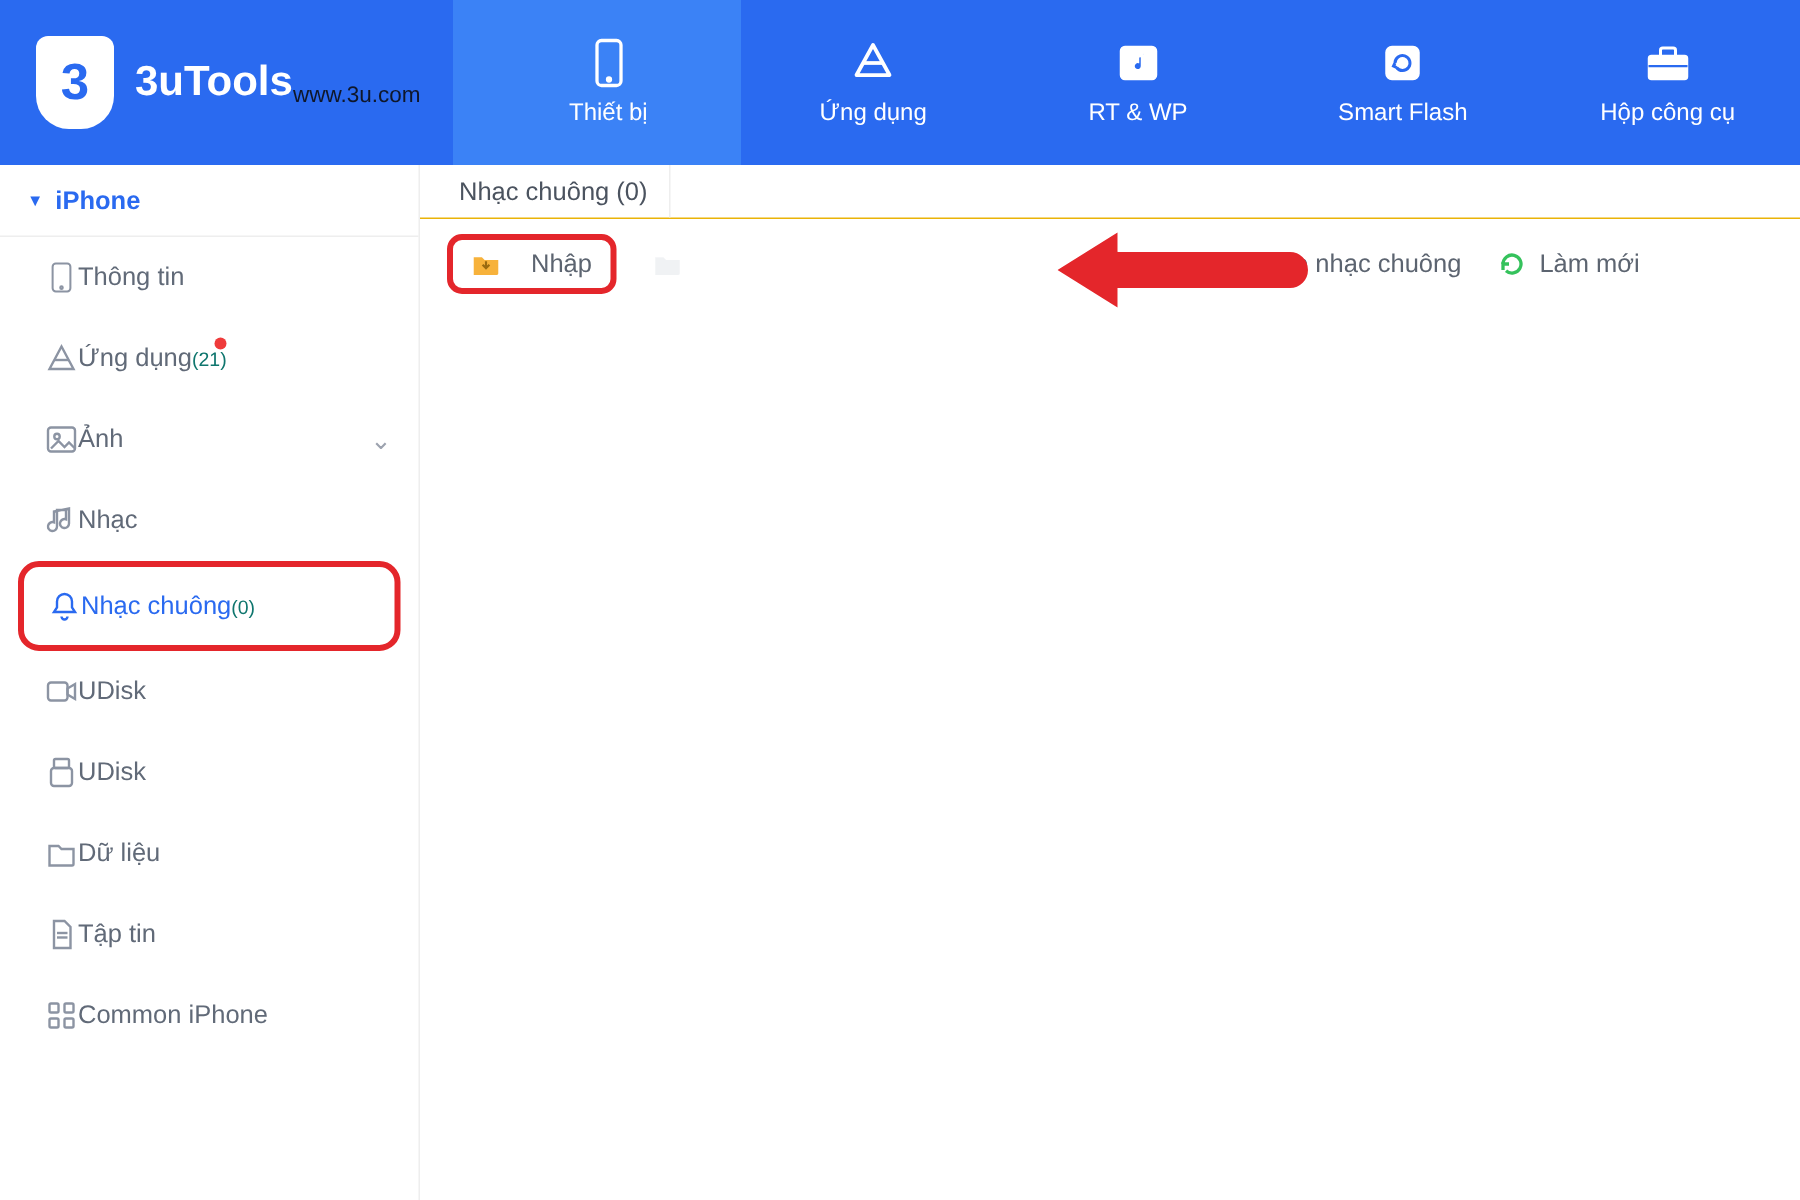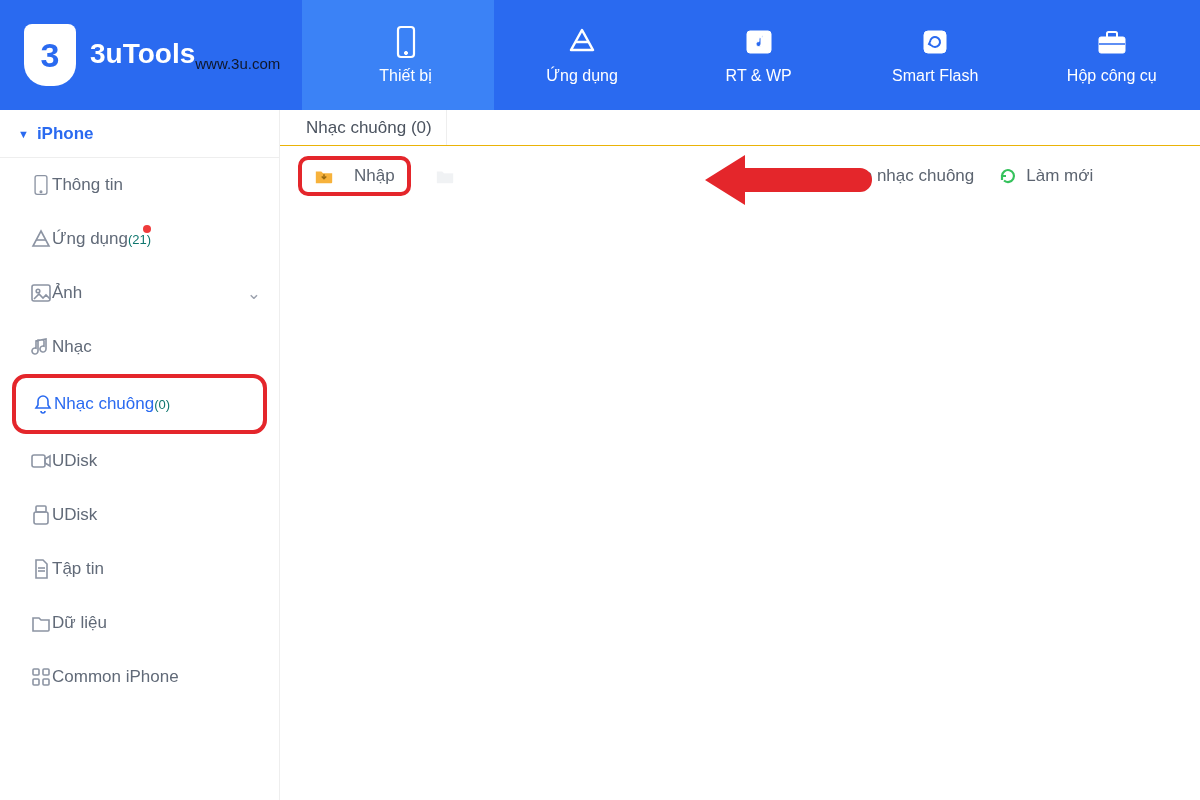--- a/index.html
+++ b/index.html
@@ -181,35 +181,35 @@
       <span class="icon">
           <svg width="20" height="22" viewBox="0 0 20 22">
             <rect x="5" y="2" width="10" height="6" rx="1"></rect>
             <rect x="3" y="8" width="14" height="12" rx="2"></rect>
           </svg>
         </span>
       <span>UDisk</span>
     </div>
     <div class="sb-item">
       <span class="icon">
+          <svg width="22" height="20" viewBox="0 0 22 20">
+            <path d="M3 5 h6 l2 2 h8 v10 a1 1 0 0 1 -1 1 H3 z"></path>
+          </svg>
+        </span>
+      <span>Dữ liệu</span>
+    </div>
+    <div class="sb-item">
+      <span class="icon">
           <svg width="18" height="22" viewBox="0 0 18 22">
             <path d="M4 2 h7 l4 4 v14 H4 z"></path>
             <line x1="6" y1="10" x2="13" y2="10"></line>
             <line x1="6" y1="13" x2="13" y2="13"></line>
           </svg>
         </span>
       <span>Tập tin</span>
-    </div>
-    <div class="sb-item">
-      <span class="icon">
-          <svg width="22" height="20" viewBox="0 0 22 20">
-            <path d="M3 5 h6 l2 2 h8 v10 a1 1 0 0 1 -1 1 H3 z"></path>
-          </svg>
-        </span>
-      <span>Dữ liệu</span>
     </div>
     <div class="sb-item">
       <span class="icon">
           <svg width="20" height="20" viewBox="0 0 20 20">
             <rect x="2" y="2" width="6" height="6" rx="1"></rect>
             <rect x="12" y="2" width="6" height="6" rx="1"></rect>
             <rect x="2" y="12" width="6" height="6" rx="1"></rect>
             <rect x="12" y="12" width="6" height="6" rx="1"></rect>
           </svg>
         </span>

